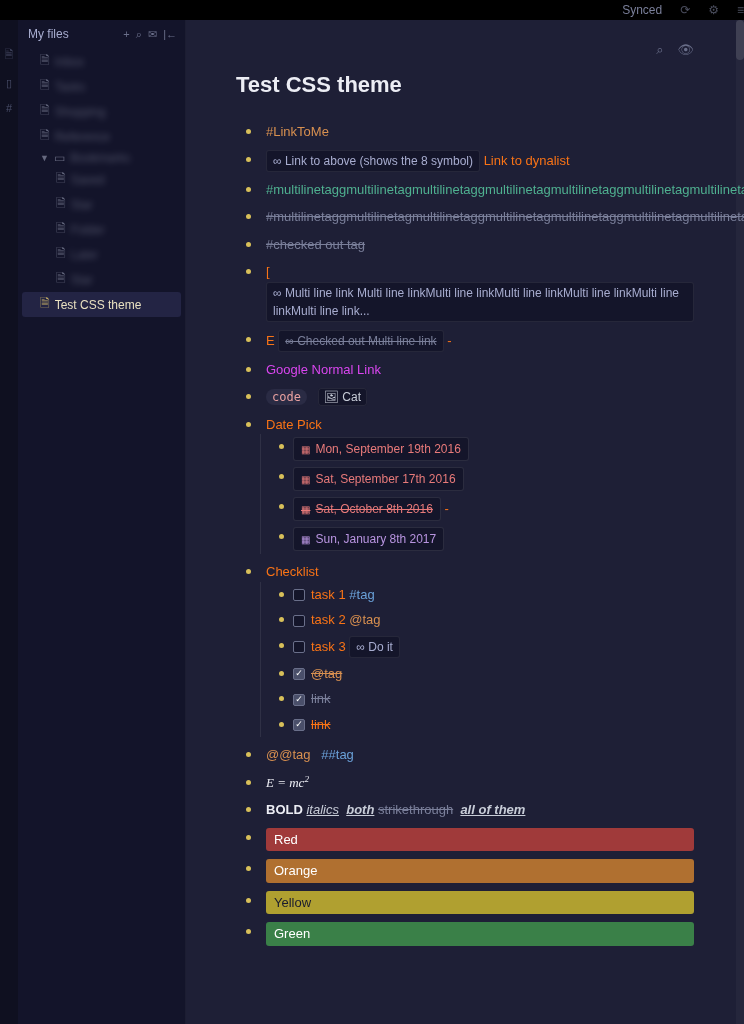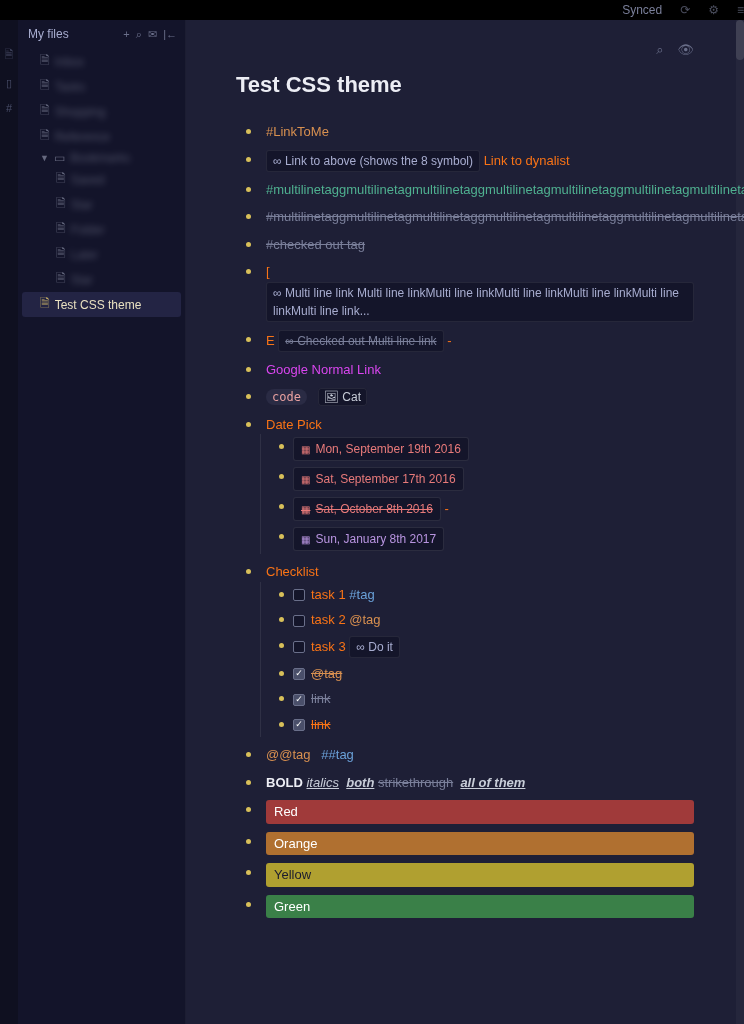--- a/index.html
+++ b/index.html
@@ -168,20 +168,21 @@
             </ul></li>
           <li><span class="plain">Checklist</span><ul class="sublist">
               <li><span class="chk"></span><span class="plain">task 1</span> <span class="hash-tag">#tag</span></li>
               <li><span class="chk"></span><span class="plain">task 2</span> <span class="at-tag">@tag</span></li>
               <li><span class="chk"></span><span class="plain">task 3</span>  <span class="pill-dark"><span class="inf-ic">∞</span> Do it</span></li>
               <li><span class="chk checked">✓</span><span class="at-tag struck">@tag</span></li>
               <li><span class="chk checked">✓</span><span class="struck">link</span></li>
               <li><span class="chk checked">✓</span><span class="struck plain">link</span></li>
             </ul></li>
           <li><span class="at-tag">@@tag</span> &nbsp; <span class="hash-tag">##tag</span></li>
+          <li><span class="formula">E = mc<sup>2</sup></span></li>
           <li><span class="formatting"><b>BOLD</b> <i>italics</i> &nbsp;<b><i>both</i></b> <span class="struck">strikethrough</span> &nbsp;<b><i class="struck">all of them</i></b></span></li>
           <li class="color-row">
             <span class="item-red">Red</span>
           </li>
           <li class="color-row">
             <span class="item-orange">Orange</span>
           </li>
           <li class="color-row">
             <span class="item-yellow">Yellow</span>
           </li>

